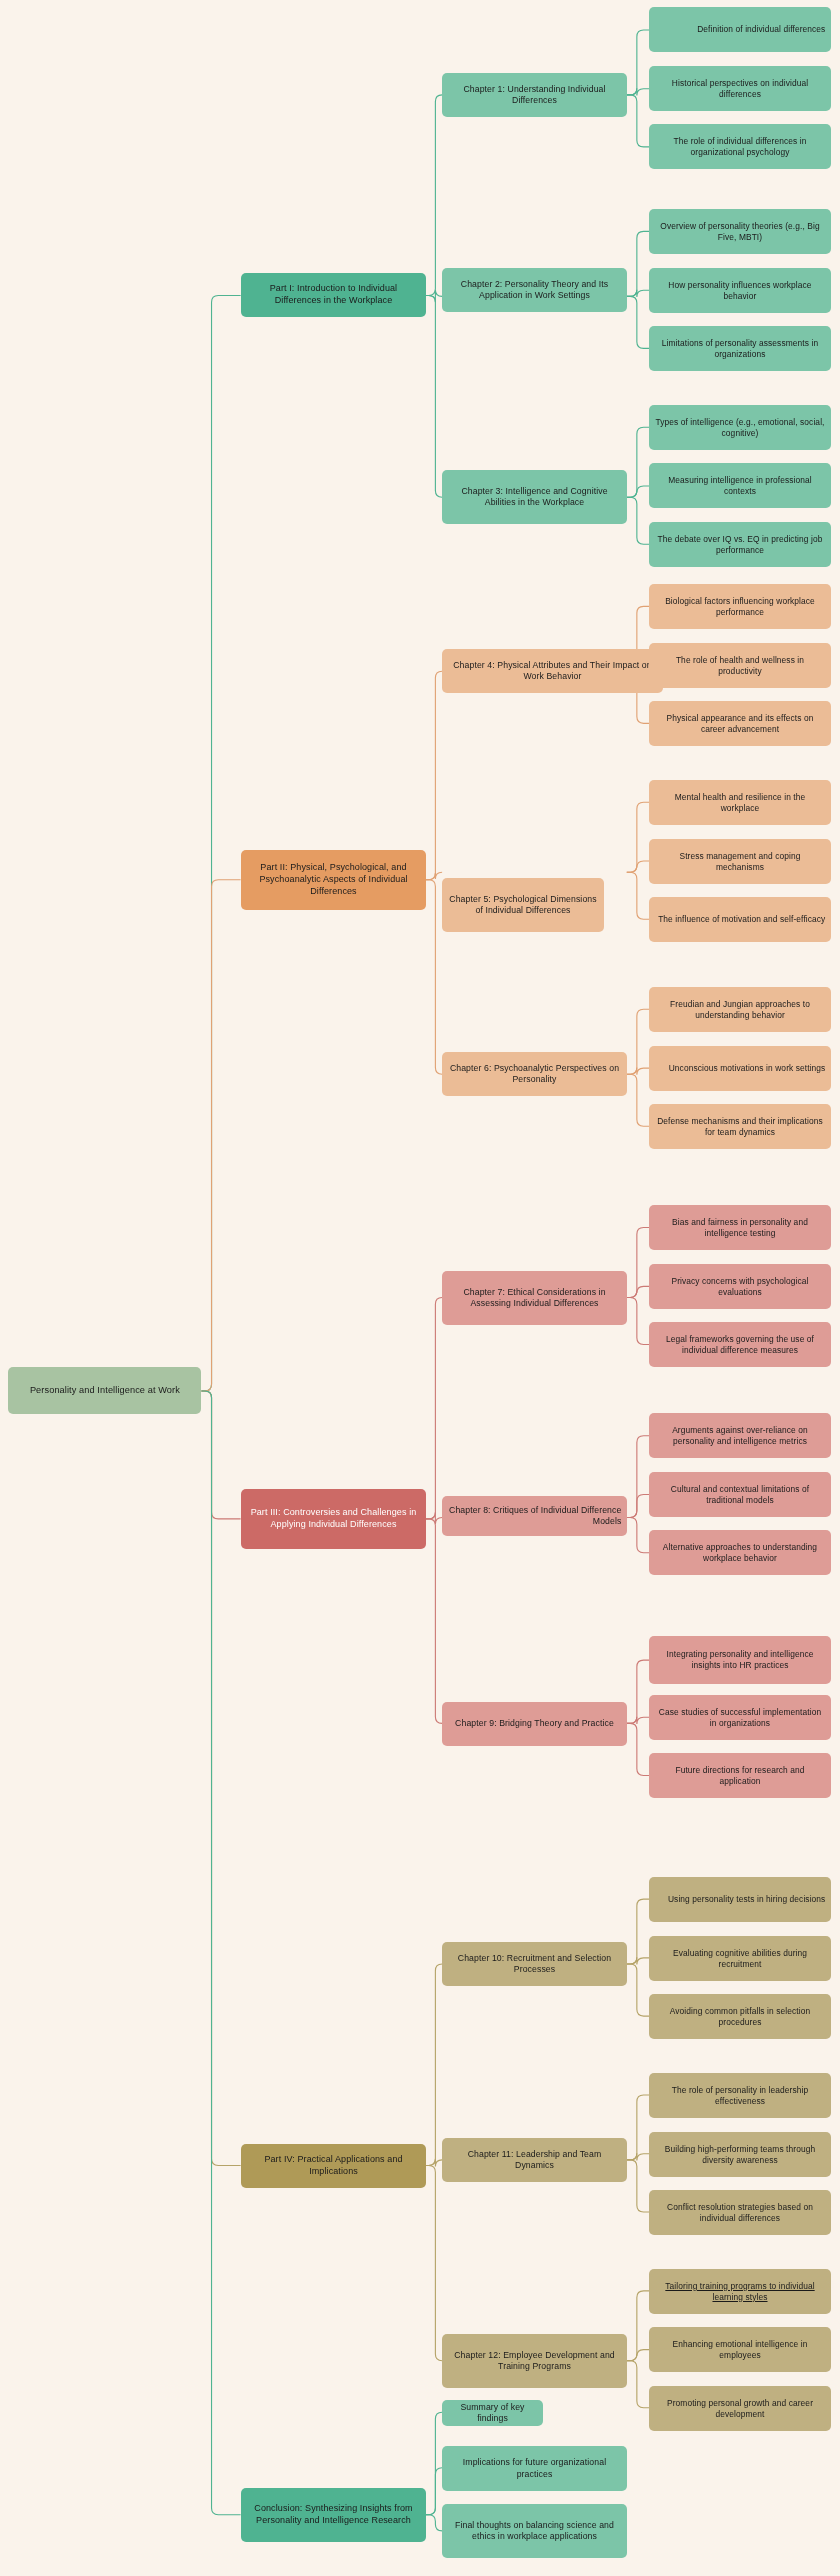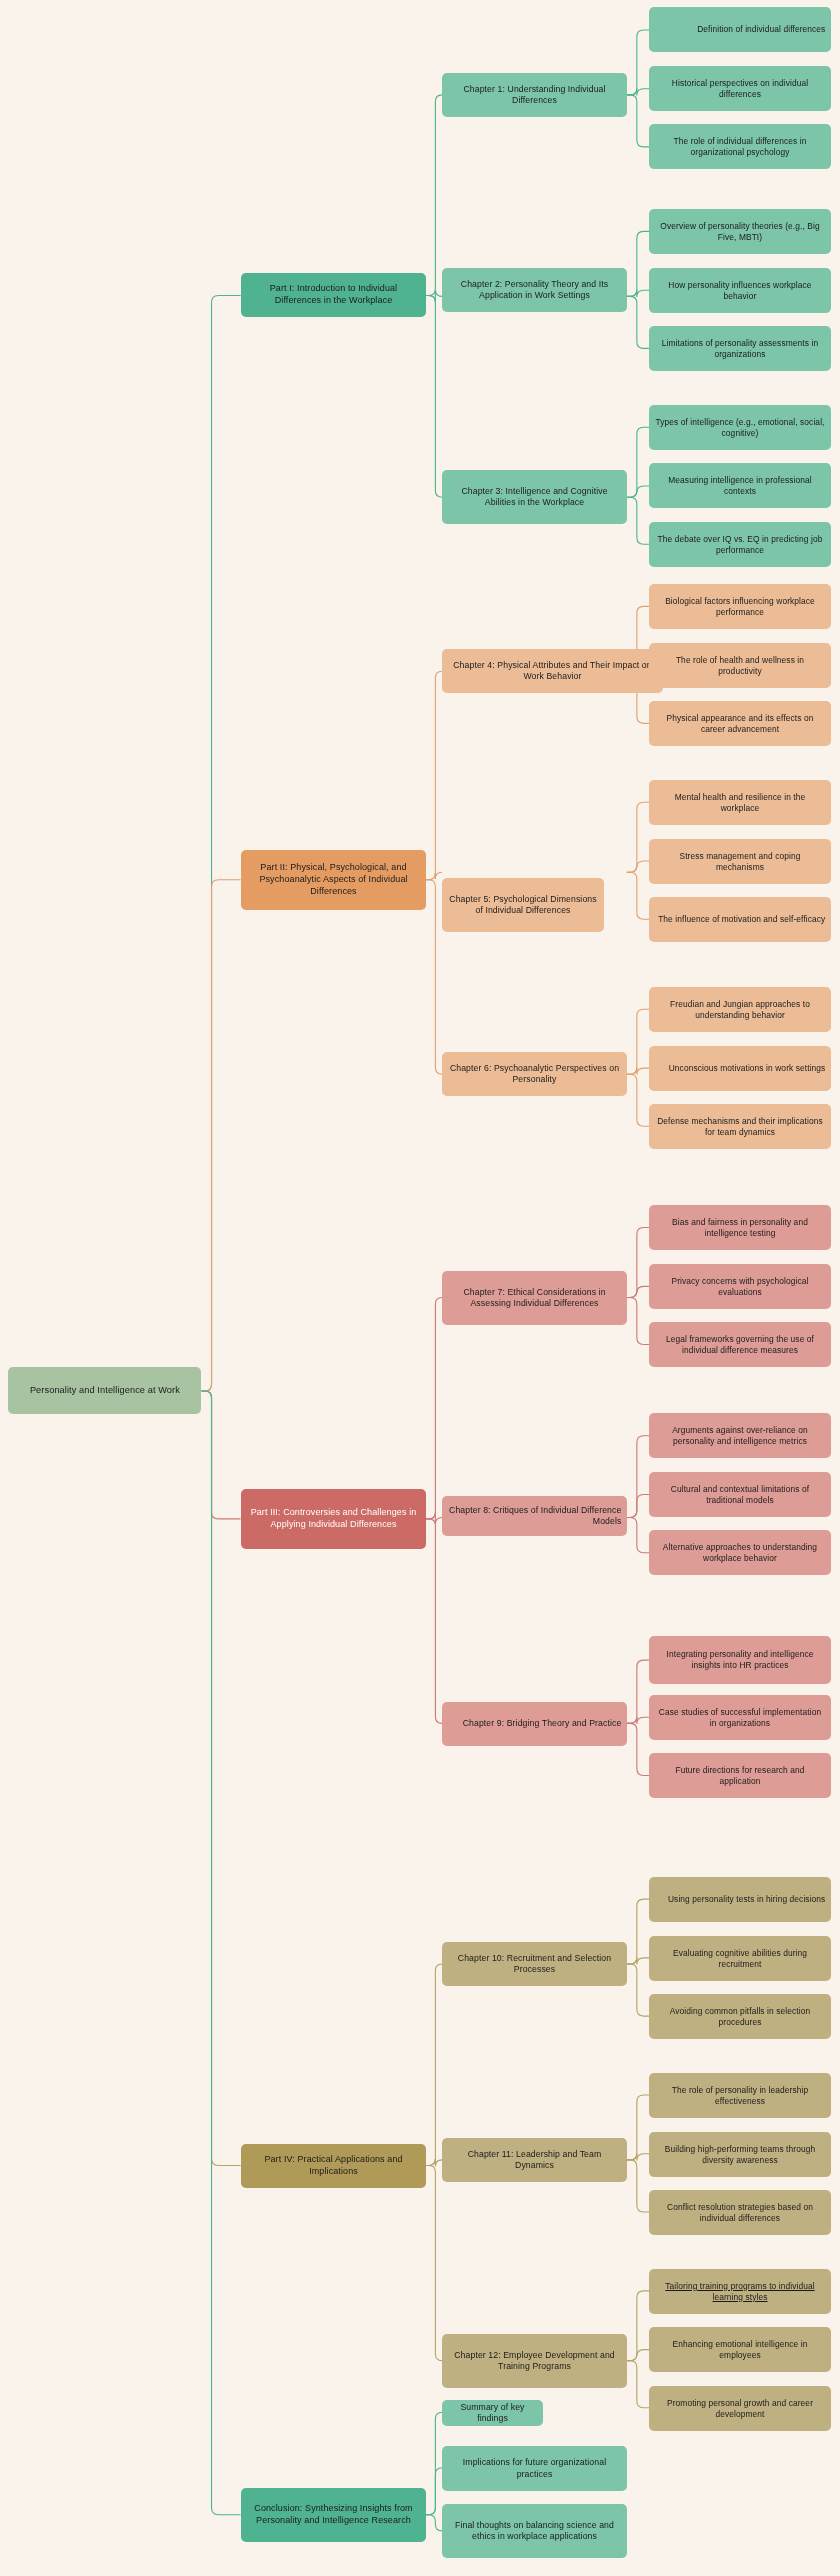--- a/index.html
+++ b/index.html
@@ -193,21 +193,21 @@
       </div>
       <div class="node lvl3" style="left: 649px; top: 1413px; width: 182px; height: 45px; background: rgb(222, 156, 150);">
         <span>Arguments against over-reliance on personality and intelligence metrics</span>
       </div>
       <div class="node lvl3" style="left: 649px; top: 1472px; width: 182px; height: 45px; background: rgb(222, 156, 150);">
         <span>Cultural and contextual limitations of traditional models</span>
       </div>
       <div class="node lvl3" style="left: 649px; top: 1530px; width: 182px; height: 45px; background: rgb(222, 156, 150);">
         <span>Alternative approaches to understanding workplace behavior</span>
       </div>
-      <div class="node lvl2" style="left: 442px; top: 1702px; width: 185px; height: 44px; background: rgb(222, 156, 150); justify-content: flex-end;">
+      <div class="node lvl2" style="left: 442px; top: 1702px; width: 185px; height: 44px; background: rgb(222, 156, 150);">
         <span>Chapter 9: Bridging Theory and Practice</span>
       </div>
       <div class="node lvl3" style="left: 649px; top: 1636px; width: 182px; height: 48px; background: rgb(222, 156, 150);">
         <span>Integrating personality and intelligence insights into HR practices</span>
       </div>
       <div class="node lvl3" style="left: 649px; top: 1695px; width: 182px; height: 45px; background: rgb(222, 156, 150);">
         <span>Case studies of successful implementation in organizations</span>
       </div>
       <div class="node lvl3" style="left: 649px; top: 1753px; width: 182px; height: 45px; background: rgb(222, 156, 150);">
         <span>Future directions for research and application</span>

